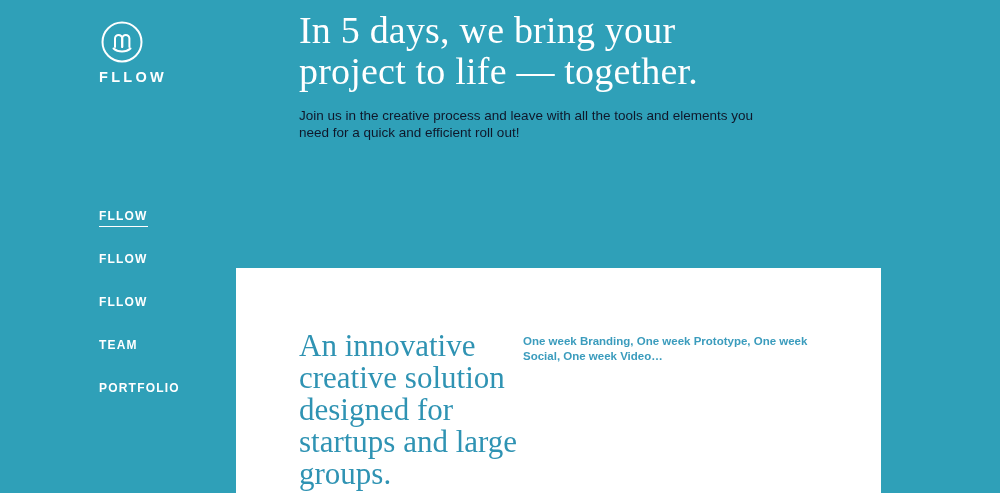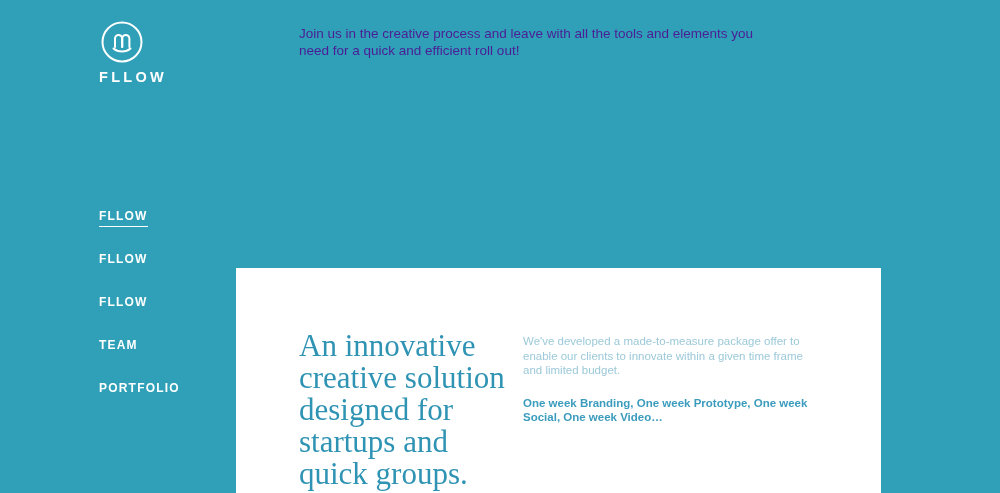--- a/index.html
+++ b/index.html
@@ -60,21 +60,21 @@
   .hero-title {
     font-family: "Liberation Serif", serif;
     color: #ffffff;
     font-size: 38px;
     line-height: 41px;
     font-weight: normal;
     letter-spacing: 0.2px;
   }
   .hero-sub {
     margin-top: 15px;
-    color: #4c1d95;
+    color: #0f172a;
     font-size: 13.5px;
     line-height: 17px;
     max-width: 460px;
   }
 
   
   .nav {
     position: absolute;
     left: 99px;
     top: 210px;
@@ -149,32 +149,35 @@
   <svg class="logo-mark" viewBox="0 0 44 44">
     <circle cx="22" cy="22" r="19.5" fill="none" stroke="#ffffff" stroke-width="2"></circle>
     <path d="M15 27 L15 18.5 a3.6 3.6 0 0 1 7.2 0 L22.2 27" fill="none" stroke="#ffffff" stroke-width="2" stroke-linecap="round"></path>
     <path d="M22.2 27 L22.2 18.5 a3.6 3.6 0 0 1 7.2 0 L29.4 27" fill="none" stroke="#ffffff" stroke-width="2" stroke-linecap="round"></path>
     <path d="M13.5 28.5 a11 8 0 0 0 17 0" fill="none" stroke="#ffffff" stroke-width="2" stroke-linecap="round"></path>
   </svg>
   <div class="logo-word">FLLOW</div>
 </div>
 
 <div class="hero">
+  <div class="hero-title">
+    <div>In 5 days, we bring your</div>
+    <div>project to life — together.</div>
+  </div>
   <div class="hero-sub">Join us in the creative process and leave with all the tools and elements you need for a quick and efficient roll out!</div>
 </div>
 
 <nav class="nav">
   <a class="nav-item active" href="#">FLLOW</a>
   <a class="nav-item" href="#">FLLOW</a>
   <a class="nav-item" href="#">FLLOW</a>
   <a class="nav-item" href="#">TEAM</a>
   <a class="nav-item" href="#">PORTFOLIO</a>
 </nav>
 
 <div class="content">
   <div class="content-left">
-    <h2 class="content-heading">An innovative creative solution designed for startups and quick groups.</h2>
+    <h2 class="content-heading">An innovative creative solution designed for startups and large groups.</h2>
   </div>
   <div class="content-right">
-    <p class="body-p spaced">We've developed a made-to-measure package offer to enable our clients to innovate within a given time frame and limited budget.</p>
     <p class="body-p accent">One week Branding, One week Prototype, One week Social, One week Video…</p>
   </div>
 </div>
 
 </body></html>

